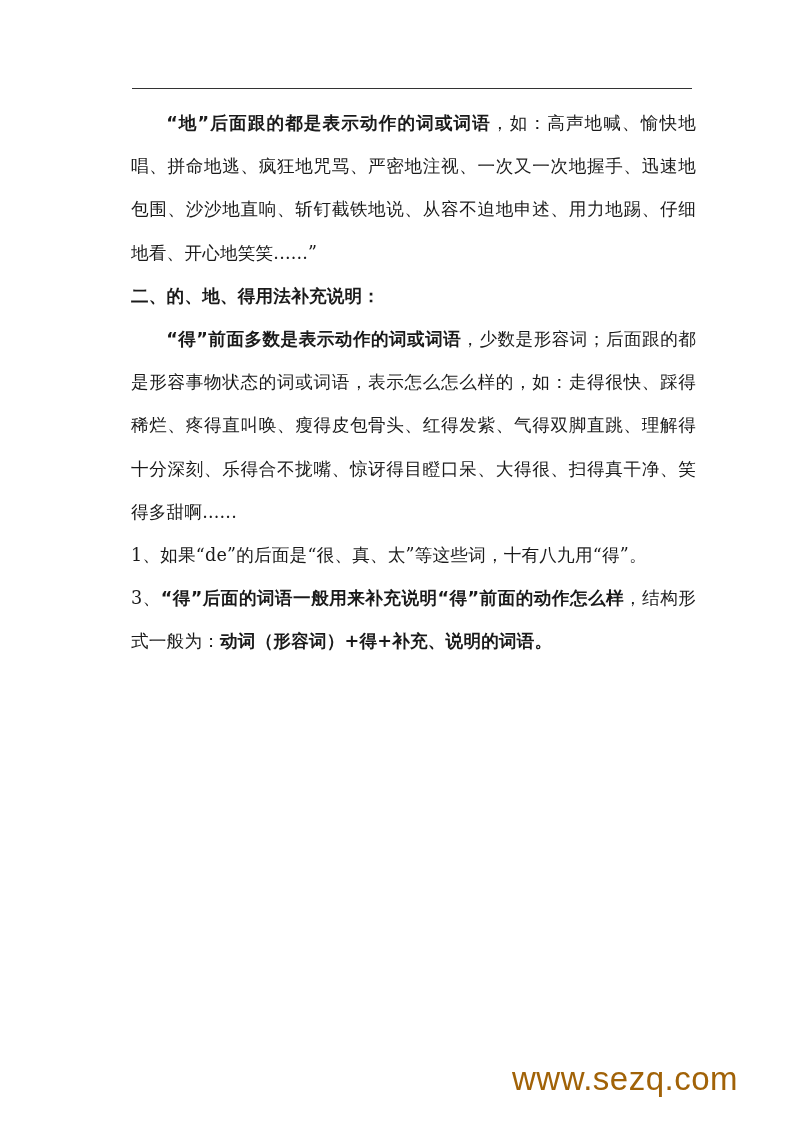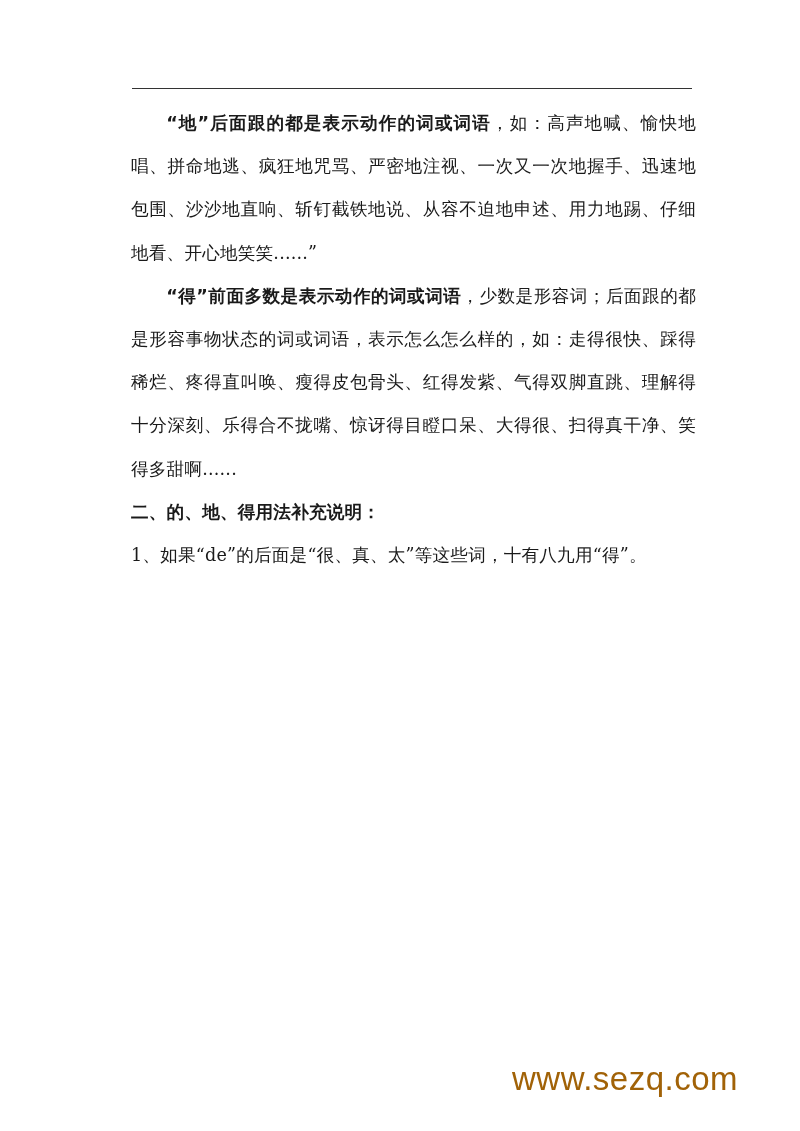--- a/index.html
+++ b/index.html
@@ -79,26 +79,27 @@
   </style>
 </head>
 <body>
 
 <div class="page">
   <div class="header-rule"></div>
 
   <div class="content">
     <p class="para indent"><span class="b">“地”后面跟的都是表示动作的词或词语</span><span>，如：高声地喊、愉快地唱、拼命地逃、疯狂地咒骂、严密地注视、一次又一次地握手、迅速地包围、沙沙地直响、斩钉截铁地说、从容不迫地申述、用力地踢、仔细地看、开心地笑笑......”</span></p>
 
+    <p class="para heading">二、的、地、得用法补充说明：</p>
+
     <p class="para indent"><span class="b">“得”前面多数是表示动作的词或词语</span><span>，少数是形容词；后面跟的都是形容事物状态的词或词语，表示怎么怎么样的，如：走得很快、踩得稀烂、疼得直叫唤、瘦得皮包骨头、红得发紫、气得双脚直跳、理解得十分深刻、乐得合不拢嘴、惊讶得目瞪口呆、大得很、扫得真干净、笑得多甜啊......</span></p>
-
-    <p class="para heading">二、的、地、得用法补充说明：</p>
 
     <p class="para">1、如果“de”的后面是“很、真、太”等这些词，十有八九用“得”。</p>
 
 
 
 
+    <p class="para"><span>3、</span><span class="b">“得”后面的词语一般用来补充说明“得”前面的动作怎么样</span><span>，结构形式一般为：</span><span class="b">动词（形容词）+得+补充、说明的词语。</span></p>
   </div>
 
 
   <div class="watermark">www.sezq.com</div>
 </div>
 
 </body></html>

